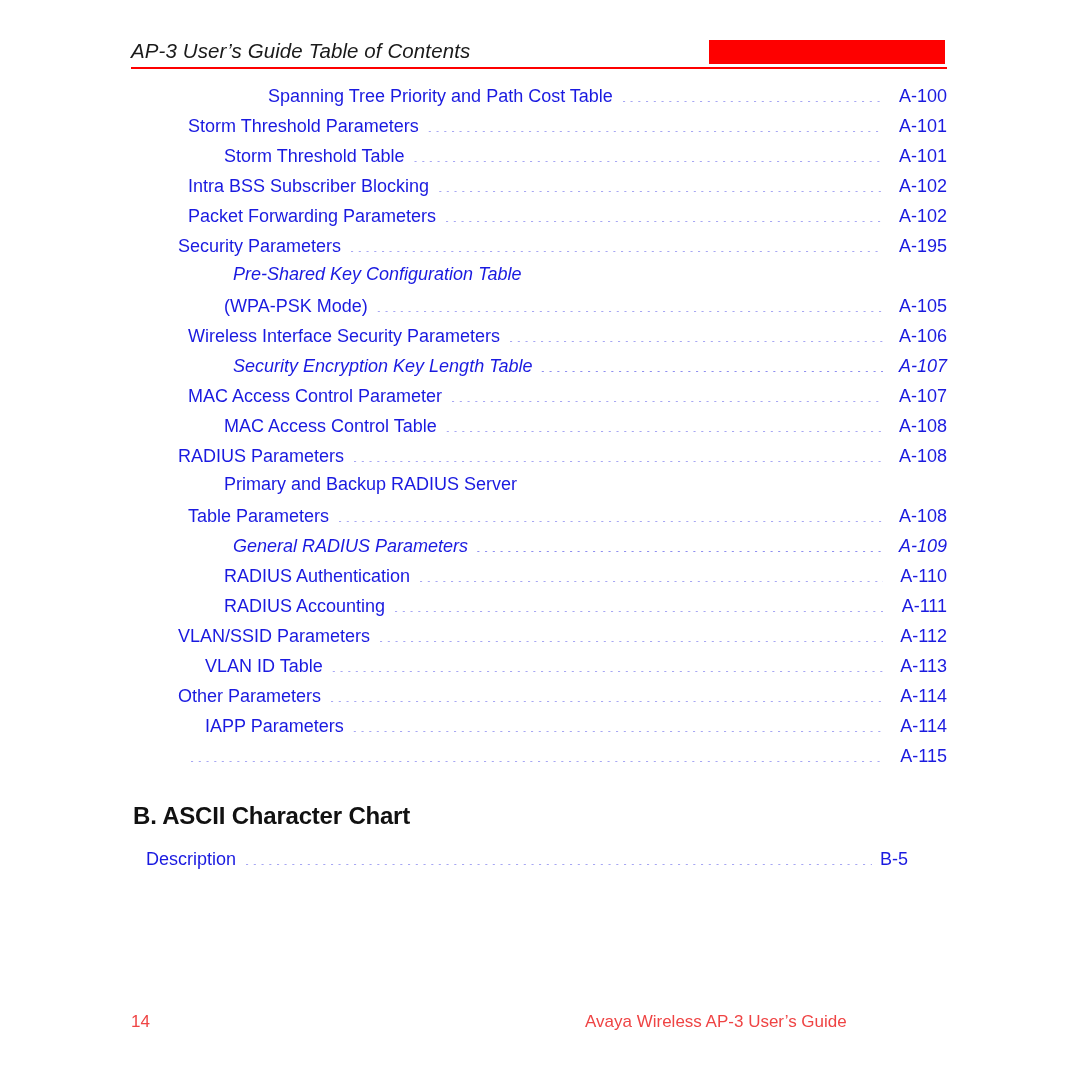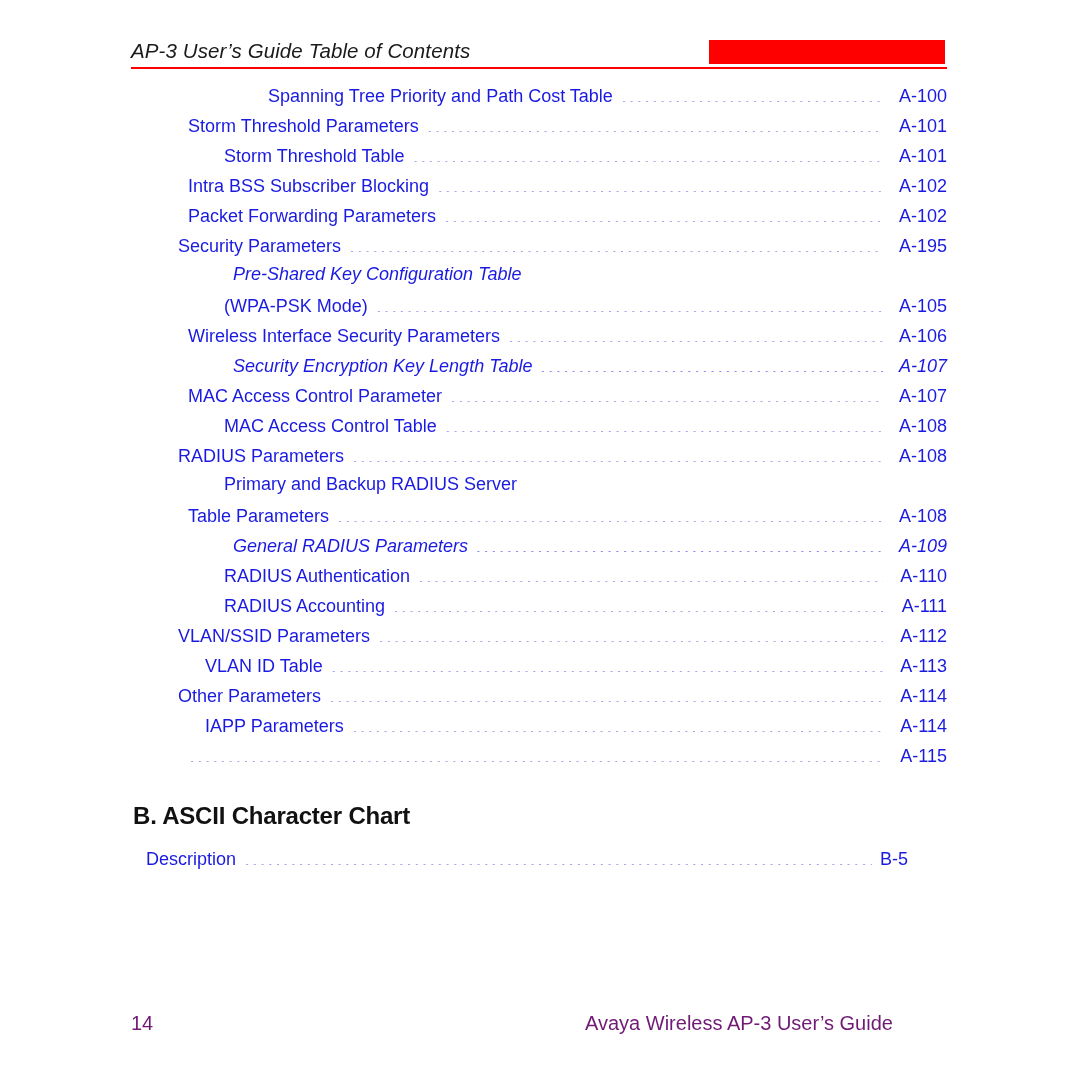--- a/index.html
+++ b/index.html
@@ -134,22 +134,22 @@
   .toc-after .toc-row { padding-left: 0; }
   .toc-after .toc-page { min-width: 34px; }
 
   
   .footer {
     position: absolute;
     left: 131px;
     top: 1012px;
     width: 816px;
     height: 26px;
-    font-size: 20px;
-    color: #701a75;
+    font-size: 17px;
+    color: #ef4444;
   }
   .footer-pagenum {
     position: absolute;
     left: 0;
     top: 0;
     white-space: nowrap;
   }
   .footer-doc {
     position: absolute;
     left: 454px;

